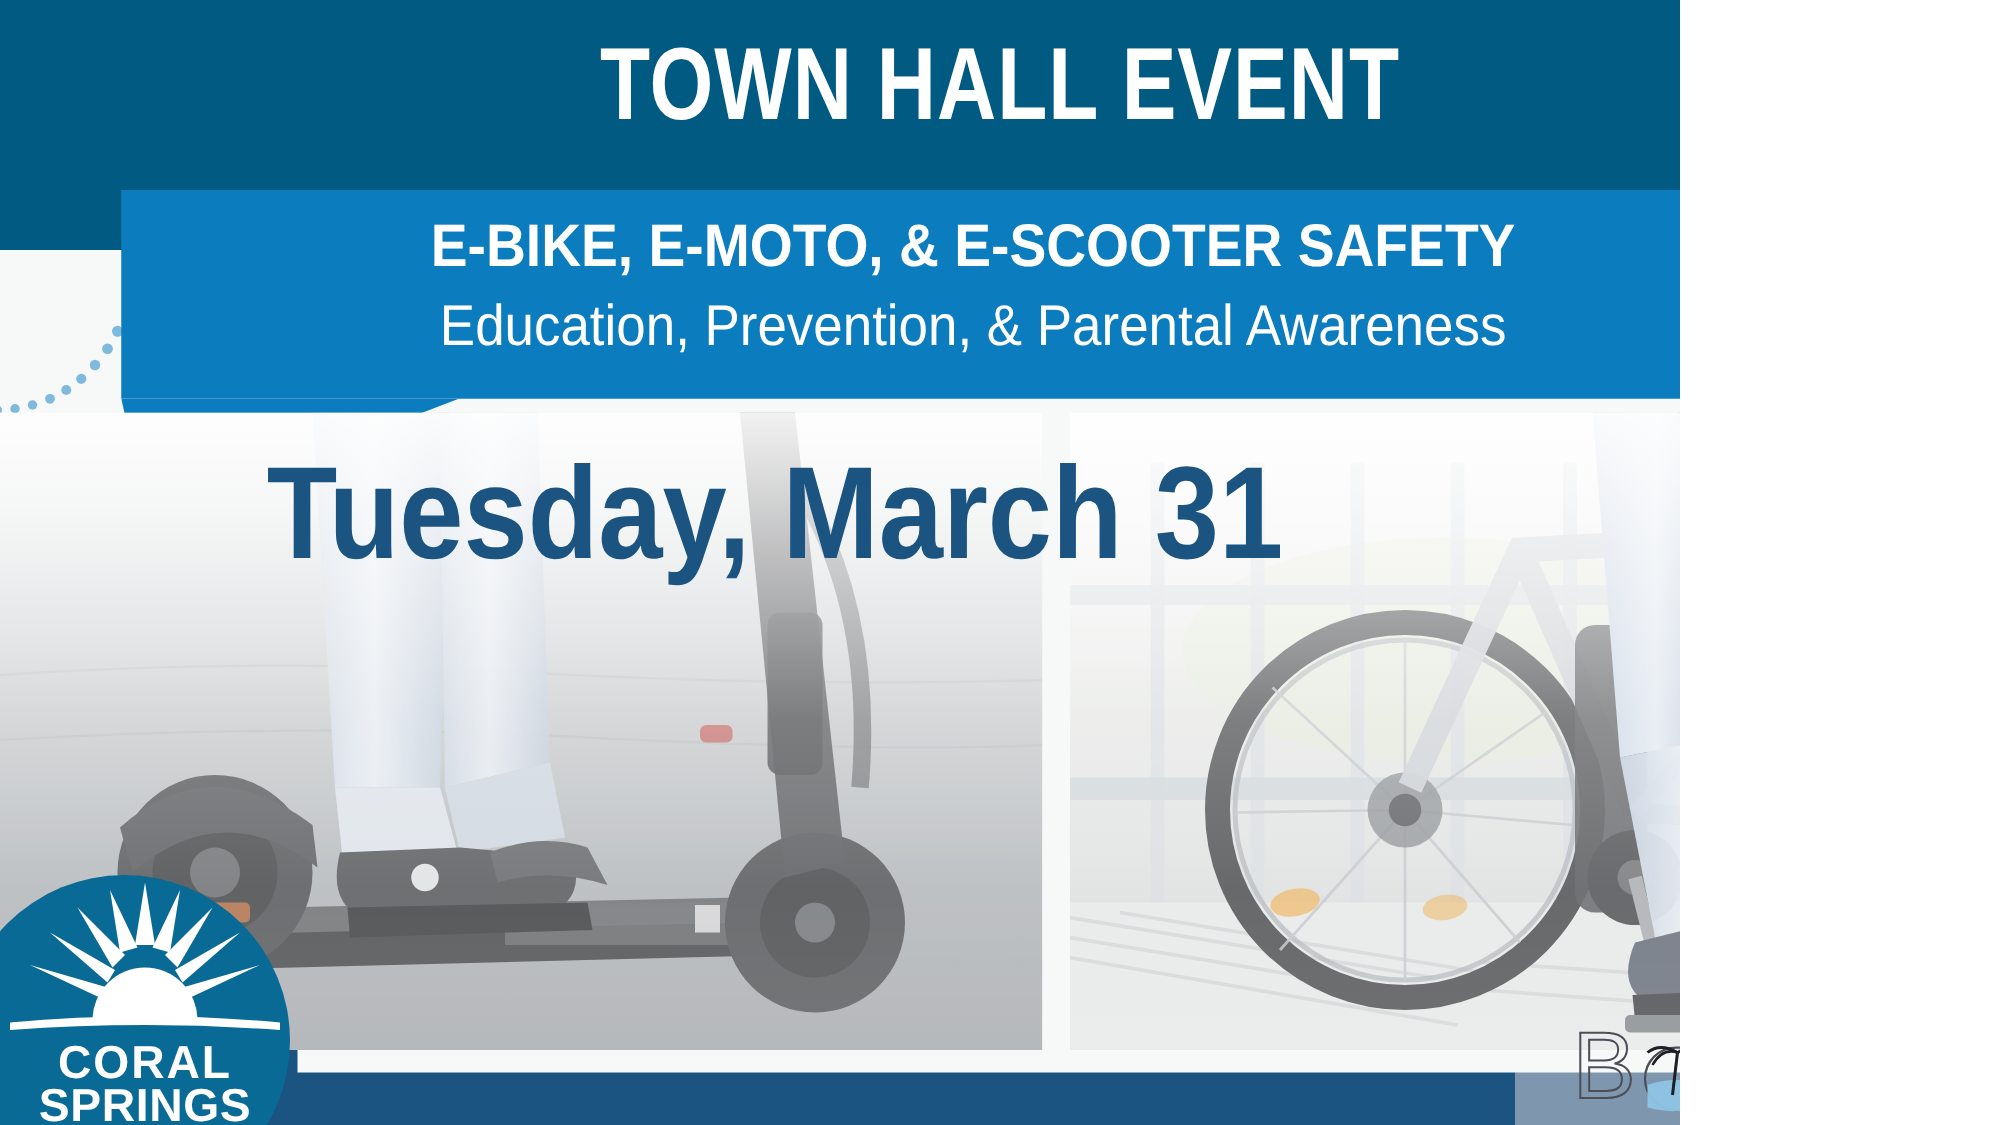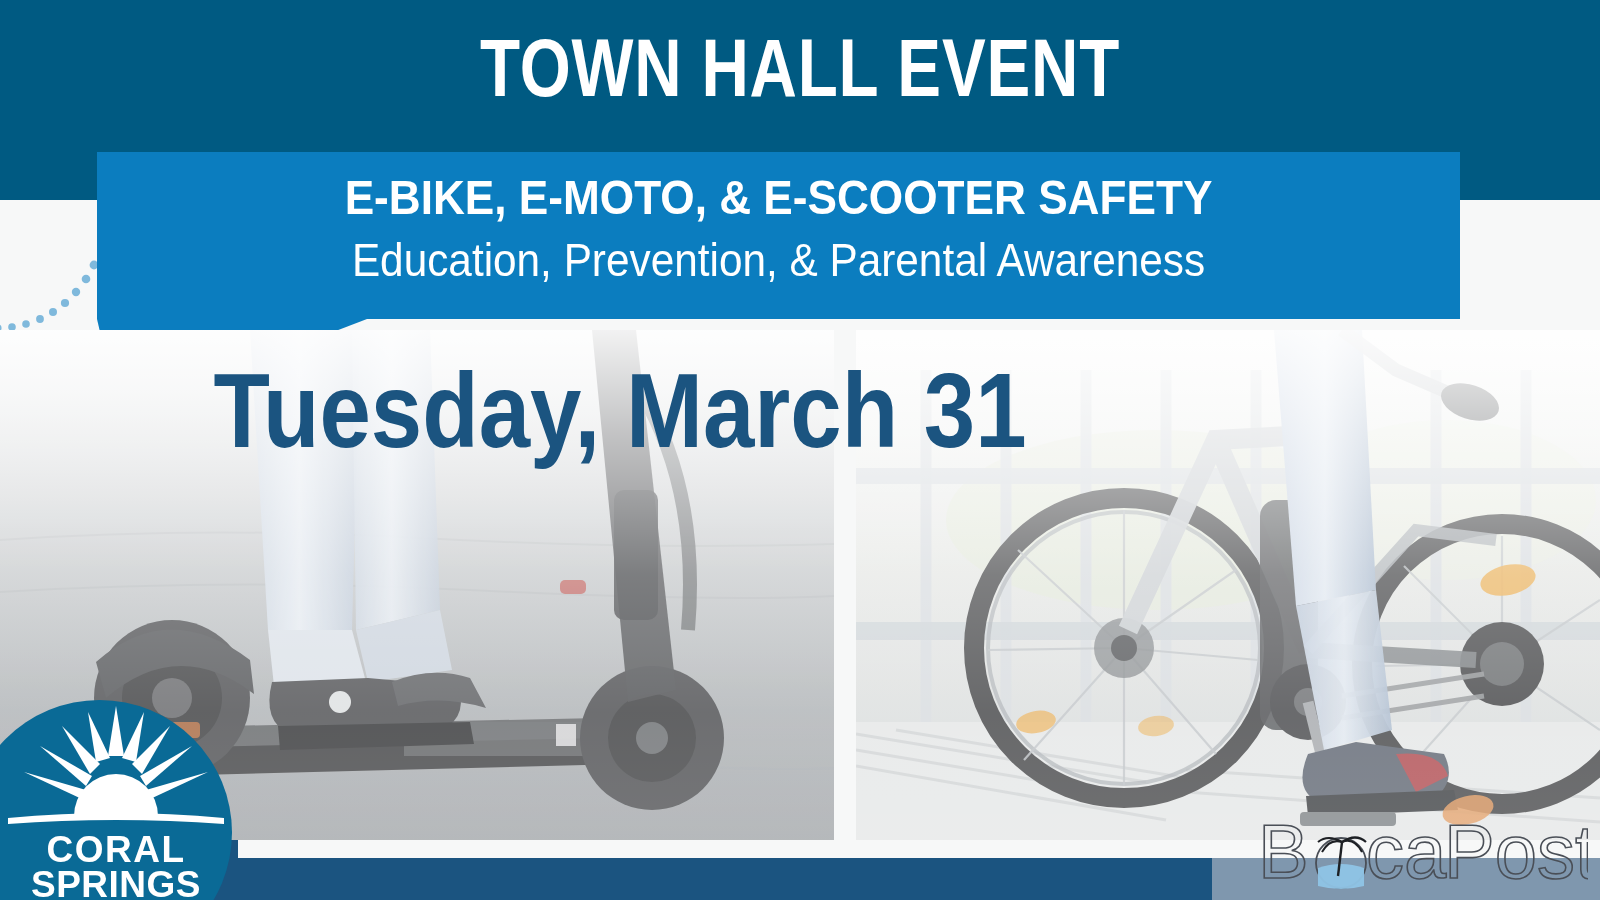--- a/index.html
+++ b/index.html
@@ -1,20 +1,20 @@
 <!DOCTYPE html>
 <html><head>
 <meta charset="utf-8">
 <style>
   * { margin:0; padding:0; box-sizing:border-box; }
   html,body { width:1600px; height:900px; overflow:hidden; background:#ffffff;
               font-family:"Liberation Sans", sans-serif; }
 
   #poster {
-    position:relative; width:1600px; height:900px; overflow:hidden;
+    position:relative; width:1344px; height:900px; overflow:hidden;
     background:#ffffff;
   }
 
   
   .header-band {
     position:absolute; left:0; top:0; width:1600px; height:200px;
     background:#005a82;
   }
   .header-band-right {
     position:absolute; left:97px; top:0; width:1503px; height:160px;

